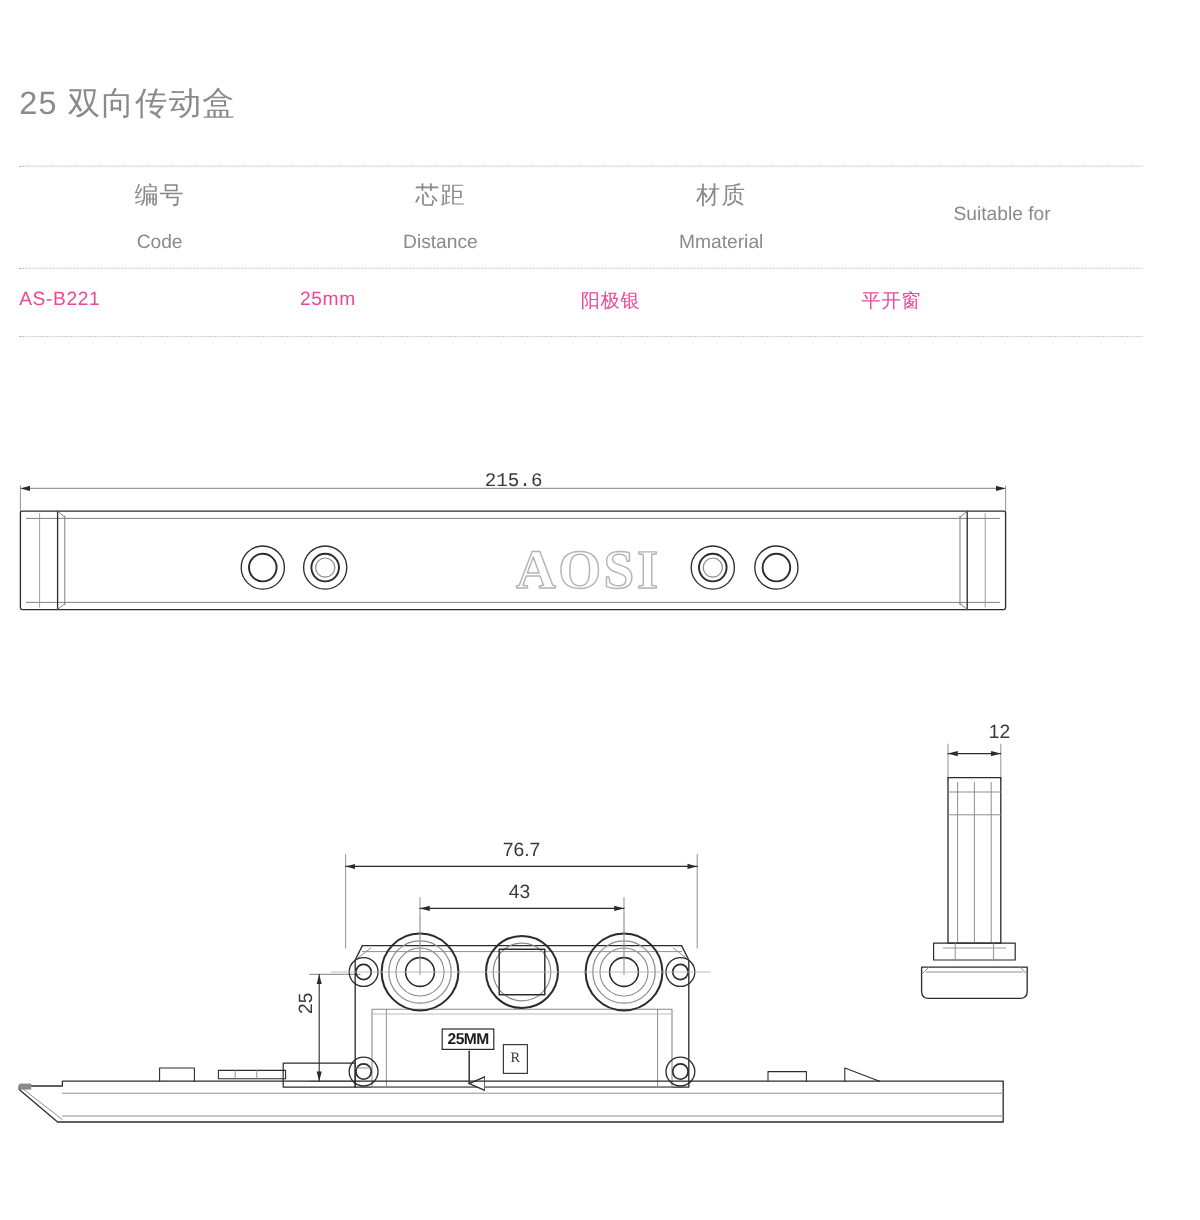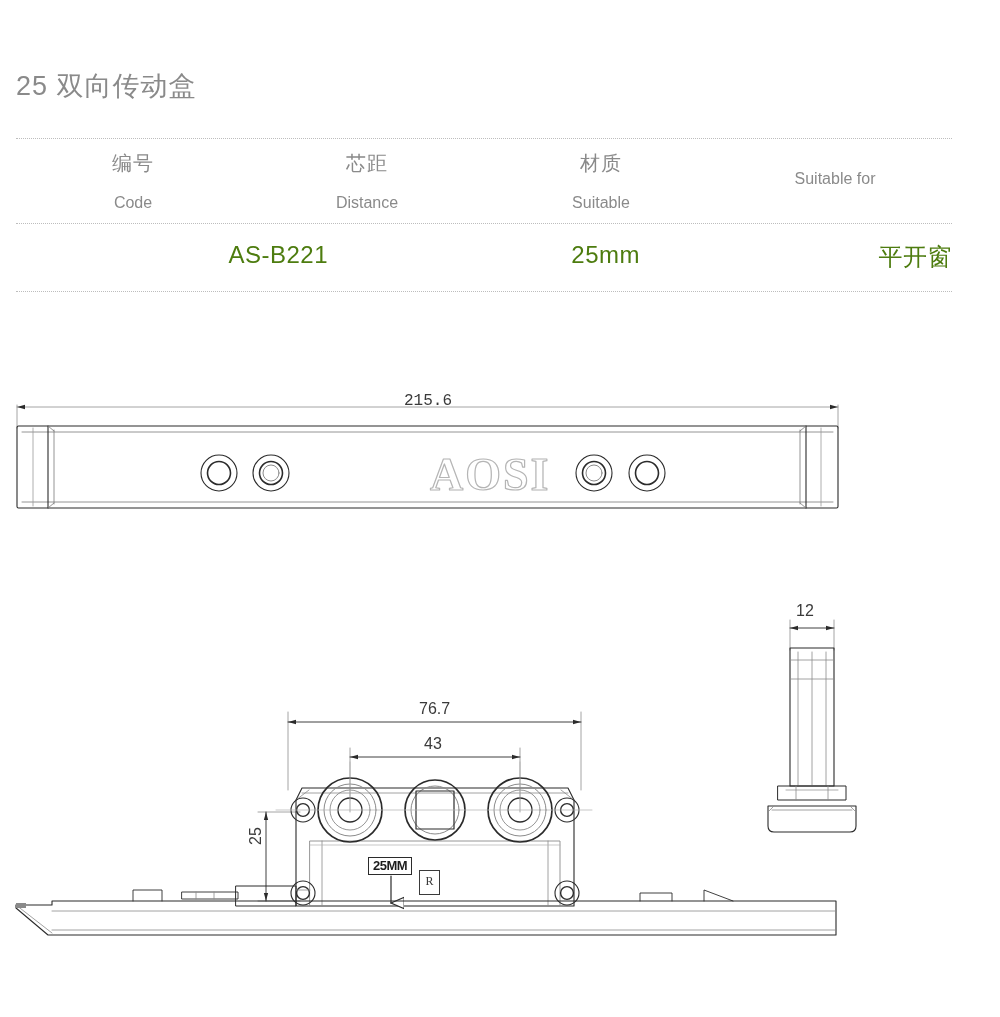--- a/index.html
+++ b/index.html
@@ -21,35 +21,35 @@
   .spec-table{position:absolute;left:16px;top:138px;width:936px;}
   .divider{height:0;border-top:1px dotted #bdbdbd;width:100%;}
   .hdr-row,.data-row{display:flex;width:100%;}
   .hdr-cell{
     flex:1;text-align:center;padding:12px 0 10px 0;
     line-height:1.22;color:#8a8a8a;
   }
   .hdr-cn{font-size:20px;display:block;letter-spacing:1px;}
   .hdr-en{font-size:16px;display:block;margin-top:18px;}
   .data-cell{
-    flex:1;text-align:right;padding:17px 0 18px 0;
-    font-size:24px;color:#4d7c0f;letter-spacing:.5px;
+    flex:1;text-align:left;padding:17px 0 18px 0;
+    font-size:16px;color:#ec4899;letter-spacing:.5px;
   }
 
   
   .drawing{position:absolute;left:0;top:0;width:1000px;height:1017px;
            pointer-events:none;}
   .dim-label{
     position:absolute;font-size:16px;color:#3a3a3a;
     font-family:"Liberation Sans",sans-serif;white-space:nowrap;
   }
   #dim-2156{left:404px;top:392px;font-family:Liberation Mono, monospace;}
   #dim-767{left:419px;top:700px;}
   #dim-43{left:424px;top:735px;}
-  #dim-12{left:796px;top:602px;}
+  #dim-12{left:824px;top:602px;}
   #dim-25{left:247px;top:845px;transform:rotate(-90deg);
           transform-origin:left top;}
   .badge-25mm{
     position:absolute;left:368px;top:857px;
     border:1.4px solid #2b2b2b;padding:1px 4px;
     font-size:13px;font-weight:700;color:#1c1c1c;
     letter-spacing:-0.5px;line-height:1.05;background:#fff;
     font-family:"Liberation Sans",sans-serif;
   }
   .badge-mark{
@@ -78,32 +78,33 @@
       <div class="hdr-cell">
         <span class="hdr-cn">编号</span>
         <span class="hdr-en">Code</span>
       </div>
       <div class="hdr-cell">
         <span class="hdr-cn">芯距</span>
         <span class="hdr-en">Distance</span>
       </div>
       <div class="hdr-cell">
         <span class="hdr-cn">材质</span>
-        <span class="hdr-en">Suitable</span>
+        <span class="hdr-en">Mmaterial</span>
       </div>
       <div class="hdr-cell">
         <span class="hdr-en">Suitable for</span>
       </div>
     </div>
 
     <div class="divider"></div>
 
     <div class="data-row">
       <div class="data-cell">AS-B221</div>
       <div class="data-cell">25mm</div>
+      <div class="data-cell">阳极银</div>
       <div class="data-cell">平开窗</div>
     </div>
 
     <div class="divider"></div>
   </div>
 
   <svg class="drawing" viewBox="0 0 1000 1017">
 
     <defs>
       <marker id="arrL" markerWidth="10" markerHeight="8" refX="9" refY="4" orient="auto">

